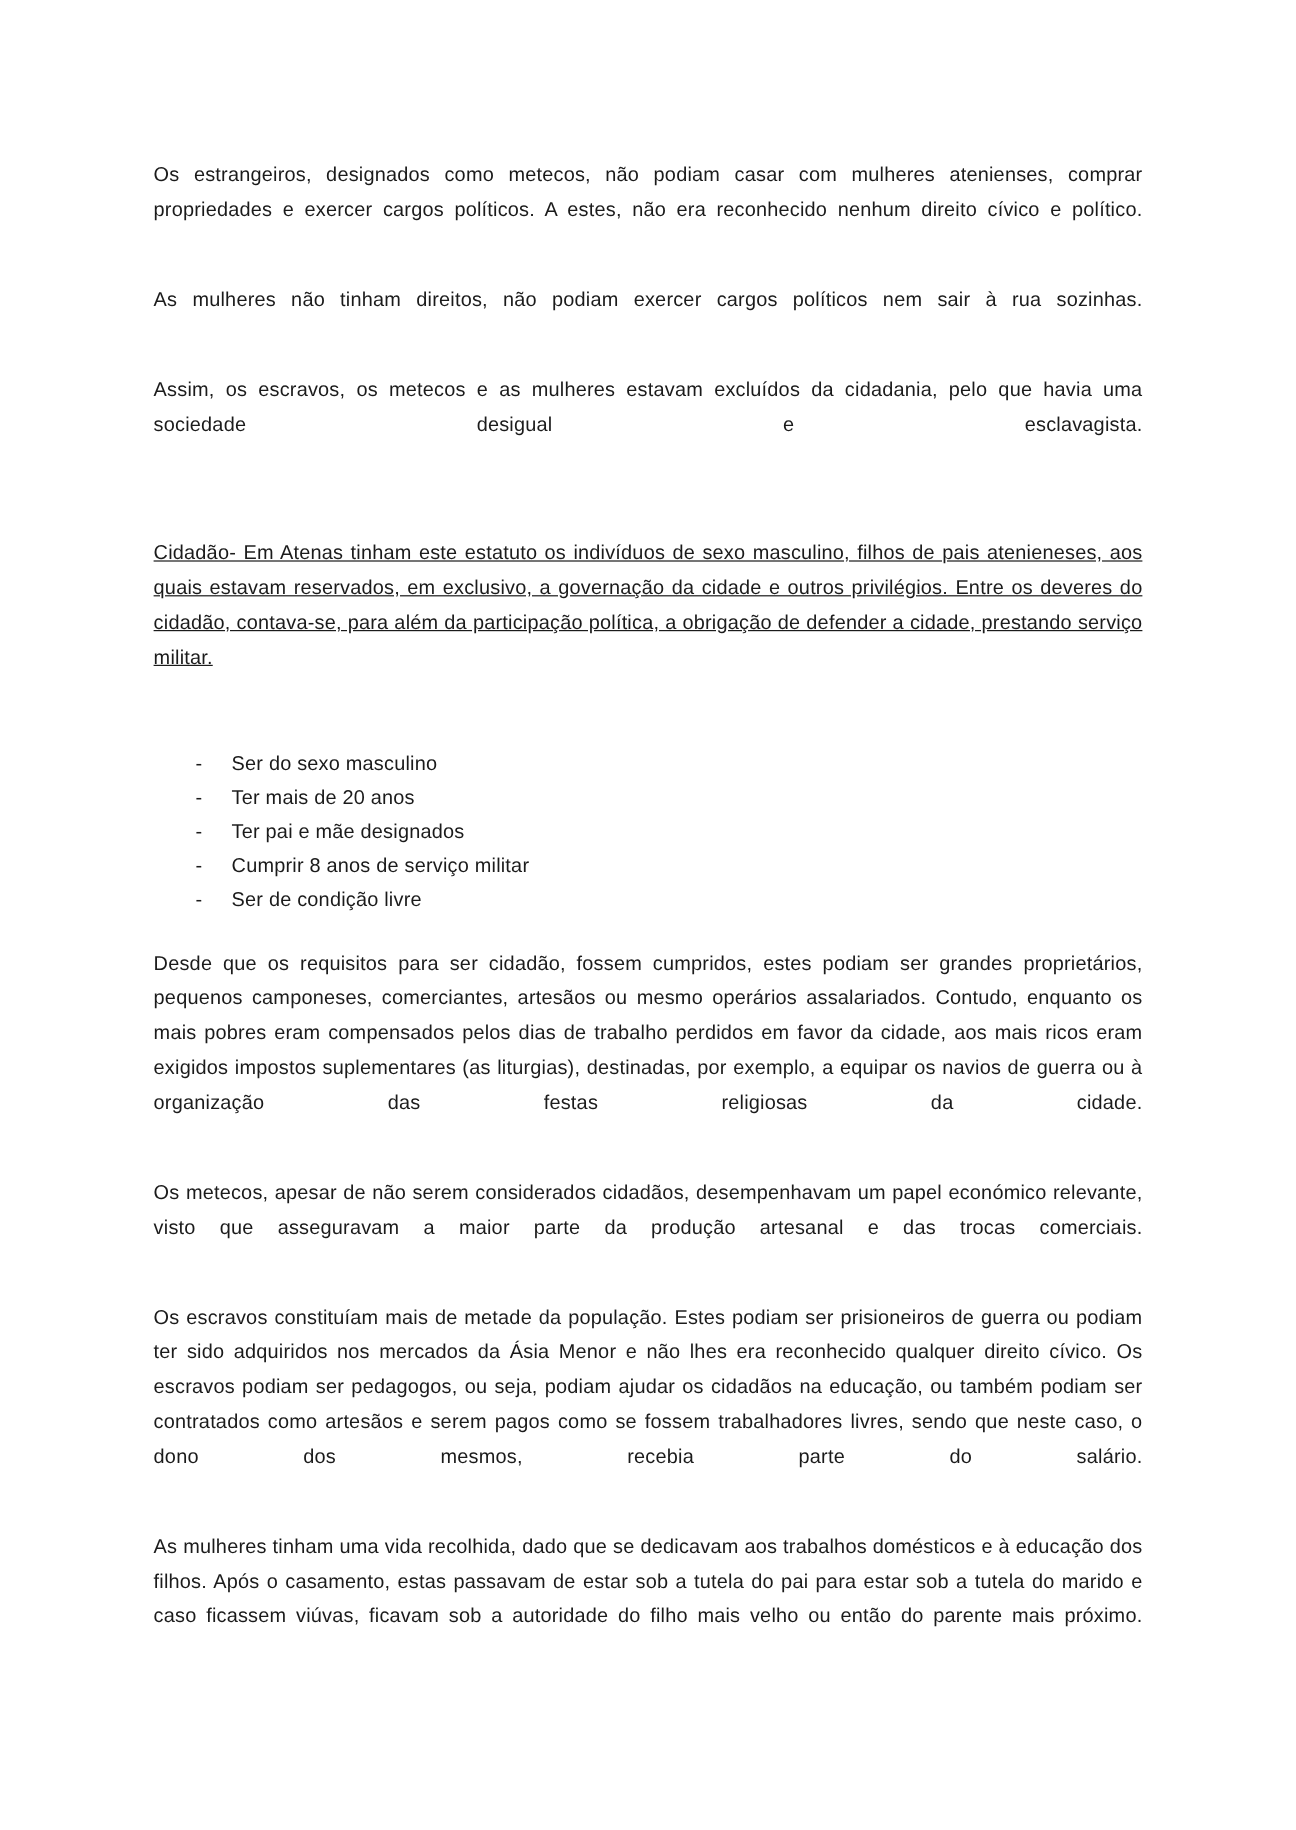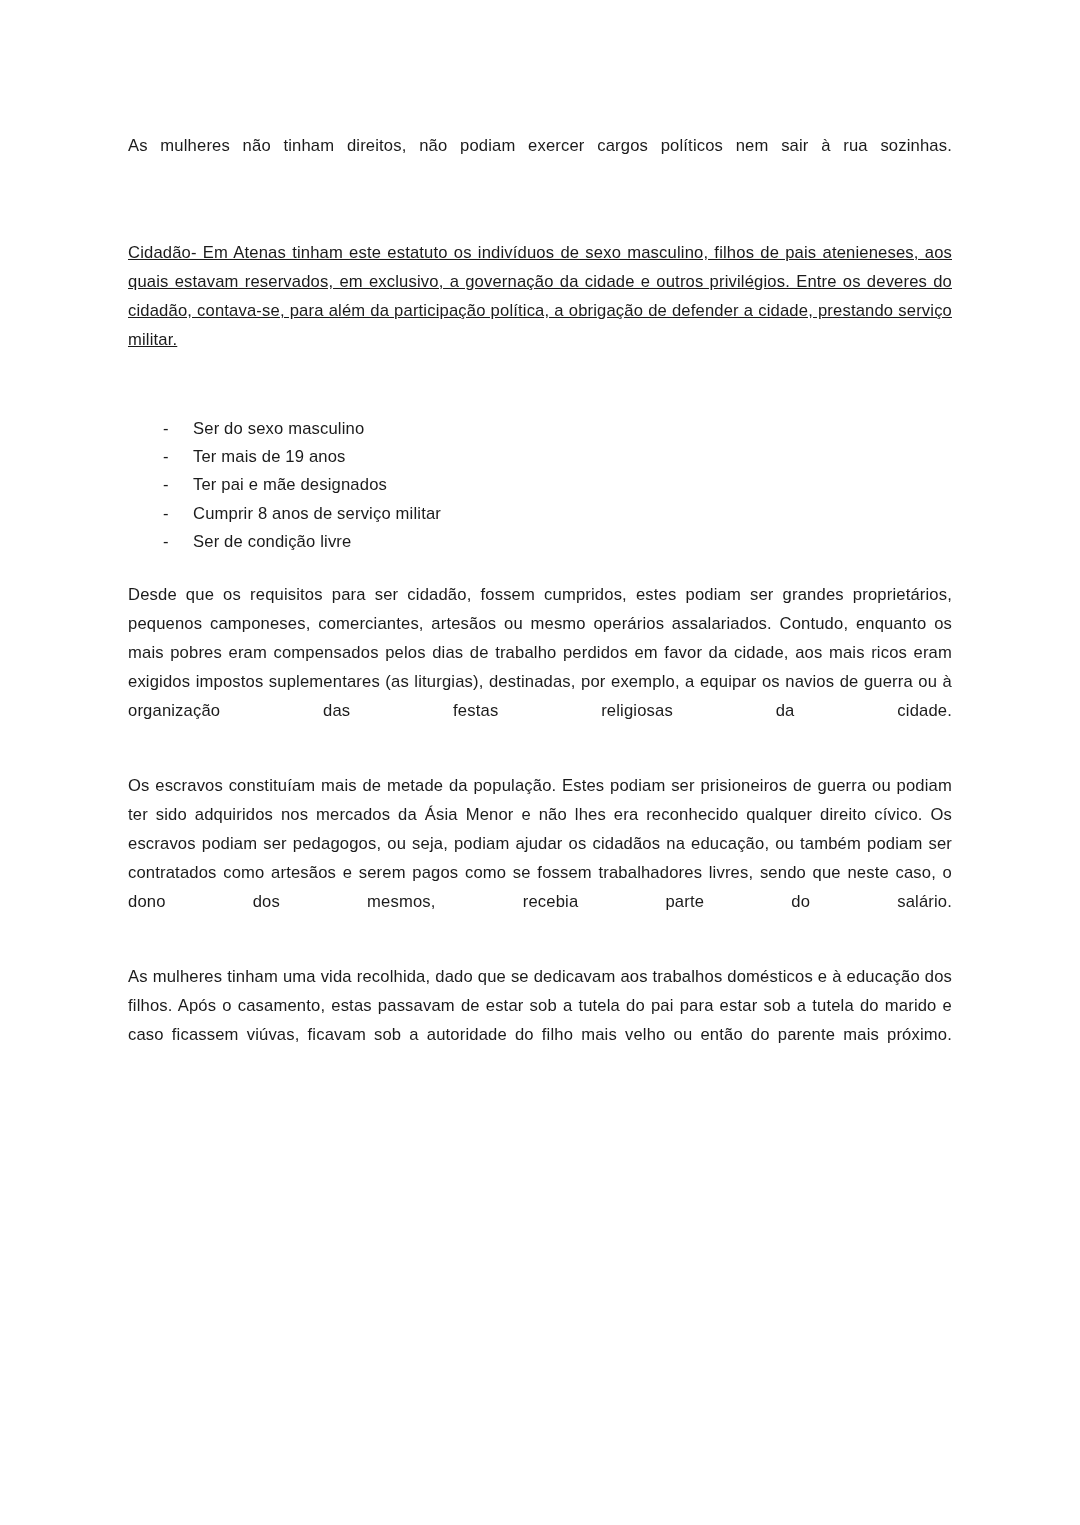--- a/index.html
+++ b/index.html
@@ -84,52 +84,55 @@
   .list-text {
     display: inline;
   }
 </style>
 </head>
 <body>
 
 <div class="page">
   <div class="doc-body">
 
+    <p class="para">Os estrangeiros, designados como metecos, não podiam casar com mulheres atenienses, comprar propriedades e exercer cargos políticos. A estes, não era reconhecido nenhum direito cívico e político.</p>
 
     <p class="para">As mulheres não tinham direitos, não podiam exercer cargos políticos nem sair à rua sozinhas.</p>
 
+    <p class="para">Assim, os escravos, os metecos e as mulheres estavam excluídos da cidadania, pelo que havia uma sociedade desigual e esclavagista.</p>
 
     <p class="para extra-gap-before">Cidadão- Em Atenas tinham este estatuto os indivíduos de sexo masculino, filhos de pais atenieneses, aos quais estavam reservados, em exclusivo, a governação da cidade e outros privilégios. Entre os deveres do cidadão, contava-se, para além da participação política, a obrigação de defender a cidade, prestando serviço militar.</p>
 
 
     <ul class="list-block">
       <li class="list-item">
         <span class="list-marker">-</span>
         <span class="list-text">Ser do sexo masculino</span>
       </li>
       <li class="list-item">
         <span class="list-marker">-</span>
-        <span class="list-text">Ter mais de 19 anos</span>
+        <span class="list-text">Ter mais de 20 anos</span>
       </li>
       <li class="list-item">
         <span class="list-marker">-</span>
         <span class="list-text">Ter pai e mãe designados</span>
       </li>
       <li class="list-item">
         <span class="list-marker">-</span>
         <span class="list-text">Cumprir 8 anos de serviço militar</span>
       </li>
       <li class="list-item">
         <span class="list-marker">-</span>
         <span class="list-text">Ser de condição livre</span>
       </li>
     </ul>
 
     <p class="para">Desde que os requisitos para ser cidadão, fossem cumpridos, estes podiam ser grandes proprietários, pequenos camponeses, comerciantes, artesãos ou mesmo operários assalariados. Contudo, enquanto os mais pobres eram compensados pelos dias de trabalho perdidos em favor da cidade, aos mais ricos eram exigidos impostos suplementares (as liturgias), destinadas, por exemplo, a equipar os navios de guerra ou à organização das festas religiosas da cidade.</p>
 
+    <p class="para">Os metecos, apesar de não serem considerados cidadãos, desempenhavam um papel económico relevante, visto que asseguravam a maior parte da produção artesanal e das trocas comerciais.</p>
 
 
     <p class="para">Os escravos constituíam mais de metade da população. Estes podiam ser prisioneiros de guerra ou podiam ter sido adquiridos nos mercados da Ásia Menor e não lhes era reconhecido qualquer direito cívico. Os escravos podiam ser pedagogos, ou seja, podiam ajudar os cidadãos na educação, ou também podiam ser contratados como artesãos e serem pagos como se fossem trabalhadores livres, sendo que neste caso, o dono dos mesmos, recebia parte do salário.</p>
 
     <p class="para">As mulheres tinham uma vida recolhida, dado que se dedicavam aos trabalhos domésticos e à educação dos filhos. Após o casamento, estas passavam de estar sob a tutela do pai para estar sob a tutela do marido e caso ficassem viúvas, ficavam sob a autoridade do filho mais velho ou então do parente mais próximo.</p>
 
   </div>
 </div>
 
 </body></html>

